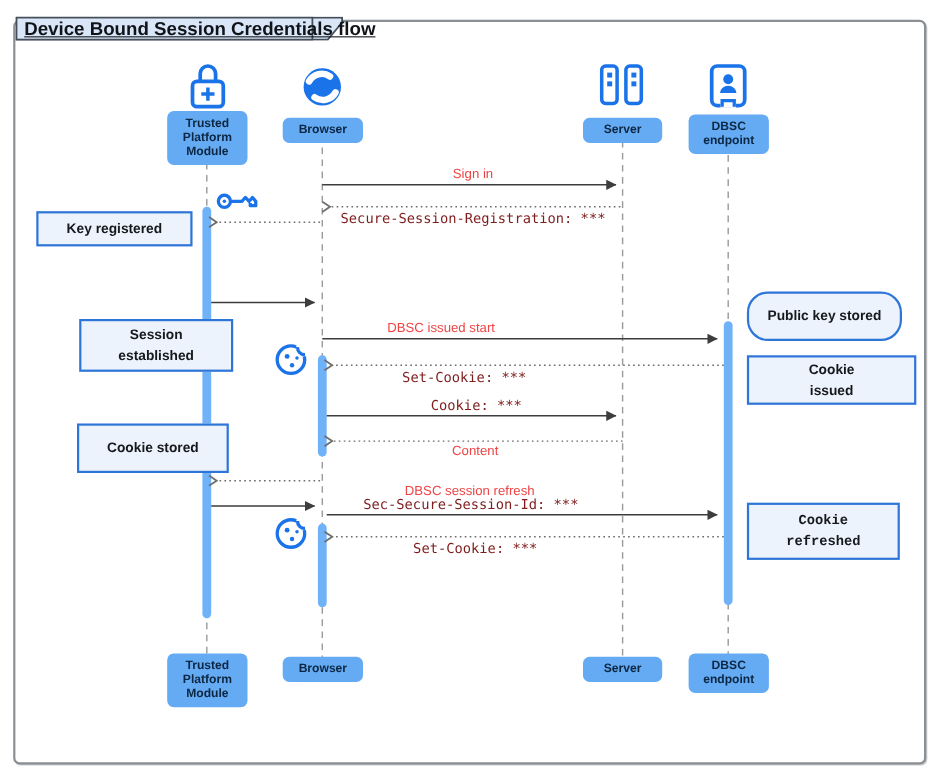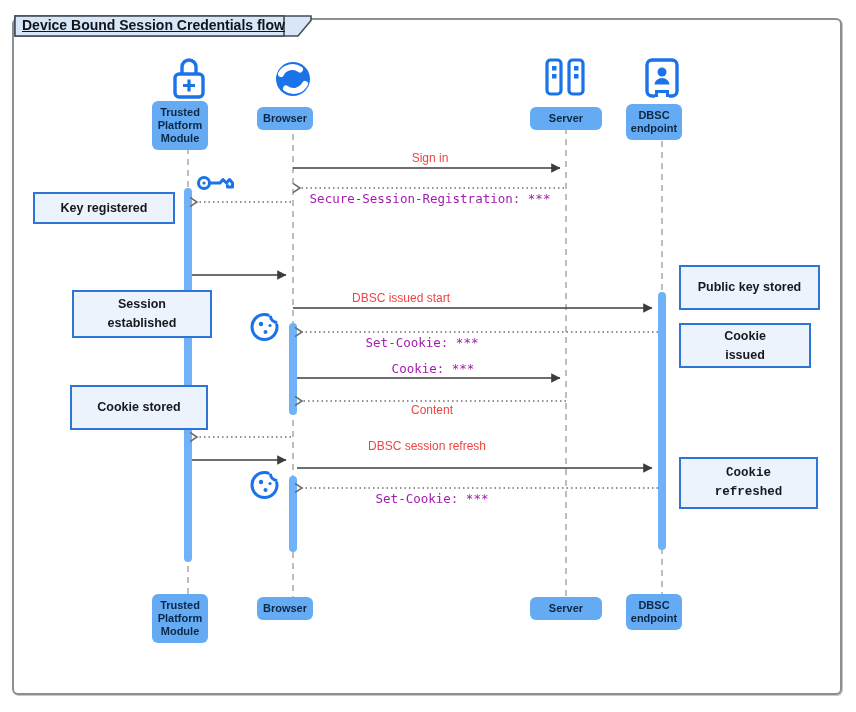--- a/index.html
+++ b/index.html
@@ -1,26 +1,26 @@
 <!DOCTYPE html>
 <html><head>
 <meta charset="utf-8">
 <style>
   html,body{margin:0;padding:0;background:#fff;}
   #stage{position:relative;width:856px;height:712px;background:#fff;font-family:"Liberation Sans",sans-serif;overflow:hidden;}
   #frame{position:absolute;left:12px;top:18px;width:826px;height:673px;border:2px solid #8a8f94;border-radius:6px;background:#fff;box-shadow:1px 1px 0 #c7c7c7;}
   #title-tab{position:absolute;left:14px;top:15px;width:300px;height:22px;}
-  #title-text{position:absolute;left:22px;top:17px;width:260px;font-size:14px;font-weight:bold;color:#101418;text-decoration:underline;white-space:nowrap;}
+  #title-text{position:absolute;left:22px;top:17px;width:260px;font-size:17px;font-weight:bold;color:#101418;text-decoration:underline;white-space:nowrap;}
   .lifelines,.arrows{position:absolute;left:0;top:0;width:856px;height:712px;pointer-events:none;}
   .bar{position:absolute;width:8px;border-radius:4px;background:#6fb2f8;}
-  .actor-box{position:absolute;width:56px;background:#65abf3;border-radius:6px;color:#0c2743;font-weight:bold;font-size:11px;line-height:13px;text-align:center;display:flex;align-items:center;justify-content:center;padding:5px 2px;box-sizing:border-box;}
+  .actor-box{position:absolute;width:73px;background:#65abf3;border-radius:6px;color:#0c2743;font-weight:bold;font-size:11px;line-height:13px;text-align:center;display:flex;align-items:center;justify-content:center;padding:5px 2px;box-sizing:border-box;}
   .note{position:absolute;background:#edf3fc;border:2px solid #2e75d8;color:#15181c;font-weight:bold;font-size:12.5px;line-height:19px;text-align:center;display:flex;align-items:center;justify-content:center;box-sizing:border-box;}
   .note .wrap{max-width:84px;}
   .msg{position:absolute;transform:translateX(-50%);white-space:nowrap;font-size:12px;color:#ef4444;}
-  .mono{font-family:"DejaVu Sans Mono",monospace;font-size:12.5px;color:#a21caf;}
+  .mono{font-family:"DejaVu Sans Mono",monospace;font-size:12.5px;color:#7f1d1d;}
   .icon{position:absolute;}
 </style>
 </head>
 <body>
 
 <div id="stage">
 
   <div id="frame"></div>
 
   <svg class="lifelines">
@@ -58,35 +58,36 @@
     <line x1="658" y1="488" x2="302" y2="488" stroke="#6e6e6e" stroke-width="1.3" stroke-dasharray="1.5 3" marker-end="url(#headOpen)"></line>
   </svg>
 
   <div class="msg" style="left:430px;top:151px;">Sign in</div>
   <div class="msg mono" style="left:430px;top:191px;">Secure-Session-Registration: ***</div>
   <div class="msg" style="left:401px;top:291px;">DBSC issued start</div>
   <div class="msg mono" style="left:422px;top:335px;">Set-Cookie: ***</div>
   <div class="msg mono" style="left:433px;top:361px;">Cookie: ***</div>
   <div class="msg" style="left:432px;top:403px;text-align:right;">Content</div>
   <div class="msg" style="left:427px;top:439px;">DBSC session refresh</div>
+  <div class="msg mono" style="left:428px;top:451px;">Sec-Secure-Session-Id: ***</div>
   <div class="msg mono" style="left:432px;top:491px;">Set-Cookie: ***</div>
 
   <div class="note" style="left:33px;top:192px;width:142px;height:32px;">
       <span class="nowrap">Key registered</span>
     </div>
   <div class="note" style="left:72px;top:290px;width:140px;height:48px;">
       <span class="wrap">Session established</span>
     </div>
   <div class="note" style="left:70px;top:385px;width:138px;height:45px;">
       <span class="wrap">Cookie stored</span>
     </div>
-  <div class="note" style="left:679px;top:265px;width:141px;height:45px;">
+  <div class="note" style="left:679px;top:265px;width:141px;height:45px;border-radius:19px;">
       <span>Public key stored</span>
     </div>
-  <div class="note" style="left:679px;top:323px;width:132px;height:45px;">
+  <div class="note" style="left:679px;top:323px;width:154px;height:45px;">
       <span class="wrap">Cookie issued</span>
     </div>
   <div class="note" style="left:679px;top:457px;width:139px;height:52px;font-family:Liberation Mono, monospace;">
       <span class="wrap">Cookie refreshed</span>
     </div>
 
   <svg class="icon" style="left:170px;top:55px;" width="38" height="45" viewBox="0 0 38 45">
     <path d="M12,19 v-7 a7,7 0 0 1 14,0 v7" fill="none" stroke="#1a73e8" stroke-width="3.4"></path>
     <rect x="5" y="19" width="28" height="23" rx="4" fill="#fff" stroke="#1a73e8" stroke-width="3.4"></rect>
     <path d="M19,24.5 v12 M13,30.5 h12" stroke="#1a73e8" stroke-width="3.2"></path>

